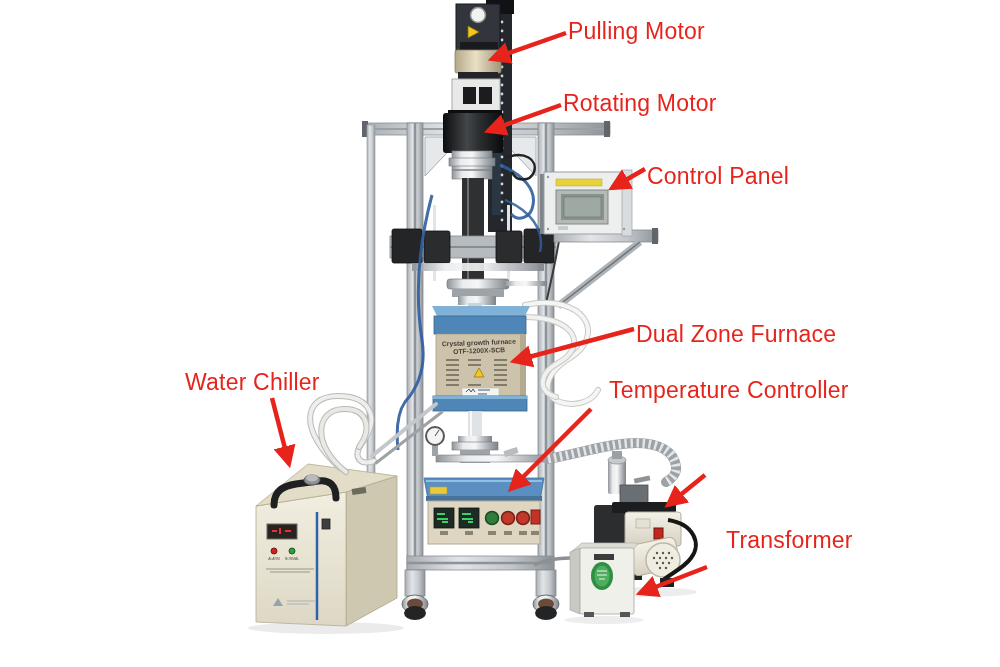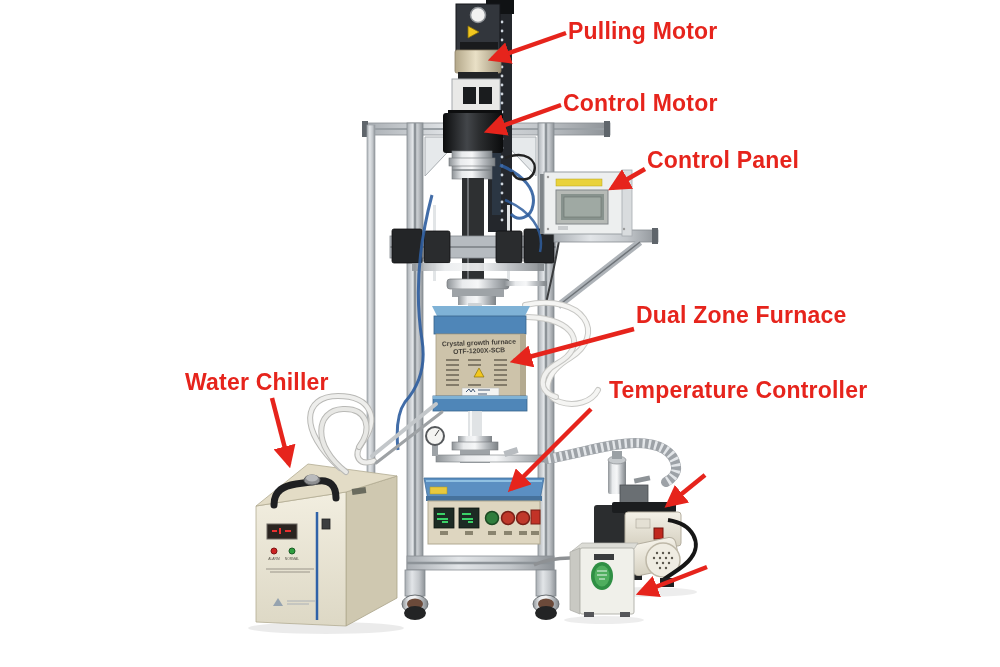--- a/index.html
+++ b/index.html
@@ -1,19 +1,19 @@
 <!DOCTYPE html>
 <html><head>
 <meta charset="utf-8">
 <style>
   html,body{margin:0;padding:0;background:#ffffff;}
   .scene{position:relative;width:1000px;height:667px;background:#ffffff;overflow:hidden;
          font-family:"Liberation Sans", sans-serif;}
   .scene svg{position:absolute;left:0;top:0;}
-  .callout{position:absolute;color:#e6241c;font-weight:bold;font-size:23px;line-height:1.1;
+  .callout{position:absolute;color:#e6241c;font-weight:normal;font-size:23px;line-height:1.1;
            white-space:nowrap;letter-spacing:.2px;}
   .furnace-text{font-family:"Liberation Sans",sans-serif;font-weight:bold;}
 </style>
 </head>
 <body>
 
 <div class="scene">
 
 <svg width="1000" height="667" viewBox="0 0 1000 667">
   <defs>
@@ -347,19 +347,20 @@
     <line x1="645" y1="169" x2="612" y2="188" marker-end="url(#ah)"></line>
     <line x1="634" y1="329" x2="514" y2="361" marker-end="url(#ah)"></line>
     <line x1="272" y1="398" x2="289" y2="464" marker-end="url(#ah)"></line>
     <line x1="591" y1="409" x2="511" y2="489" marker-end="url(#ah)"></line>
     <line x1="705" y1="475" x2="668" y2="505" marker-end="url(#ah)"></line>
     <line x1="707" y1="567" x2="640" y2="593" marker-end="url(#ah)"></line>
   </g>
 </svg>
 
 <div class="callout" style="left:568px;top:19px">Pulling Motor</div>
-<div class="callout" style="left:563px;top:91px">Control Motor</div>
-<div class="callout" style="left:647px;top:148px">Control Panel</div>
-<div class="callout" style="left:636px;top:303px">Dual Zone Furnace</div>
+<div class="callout" style="left:563px;top:91px">Rotating Motor</div>
+<div class="callout" style="left:647px;top:164px">Control Panel</div>
+<div class="callout" style="left:636px;top:322px">Dual Zone Furnace</div>
 <div class="callout" style="left:185px;top:370px">Water Chiller</div>
 <div class="callout" style="left:609px;top:378px">Temperature Controller</div>
+<div class="callout" style="left:726px;top:528px">Transformer</div>
 
 </div>
 
 </body></html>

